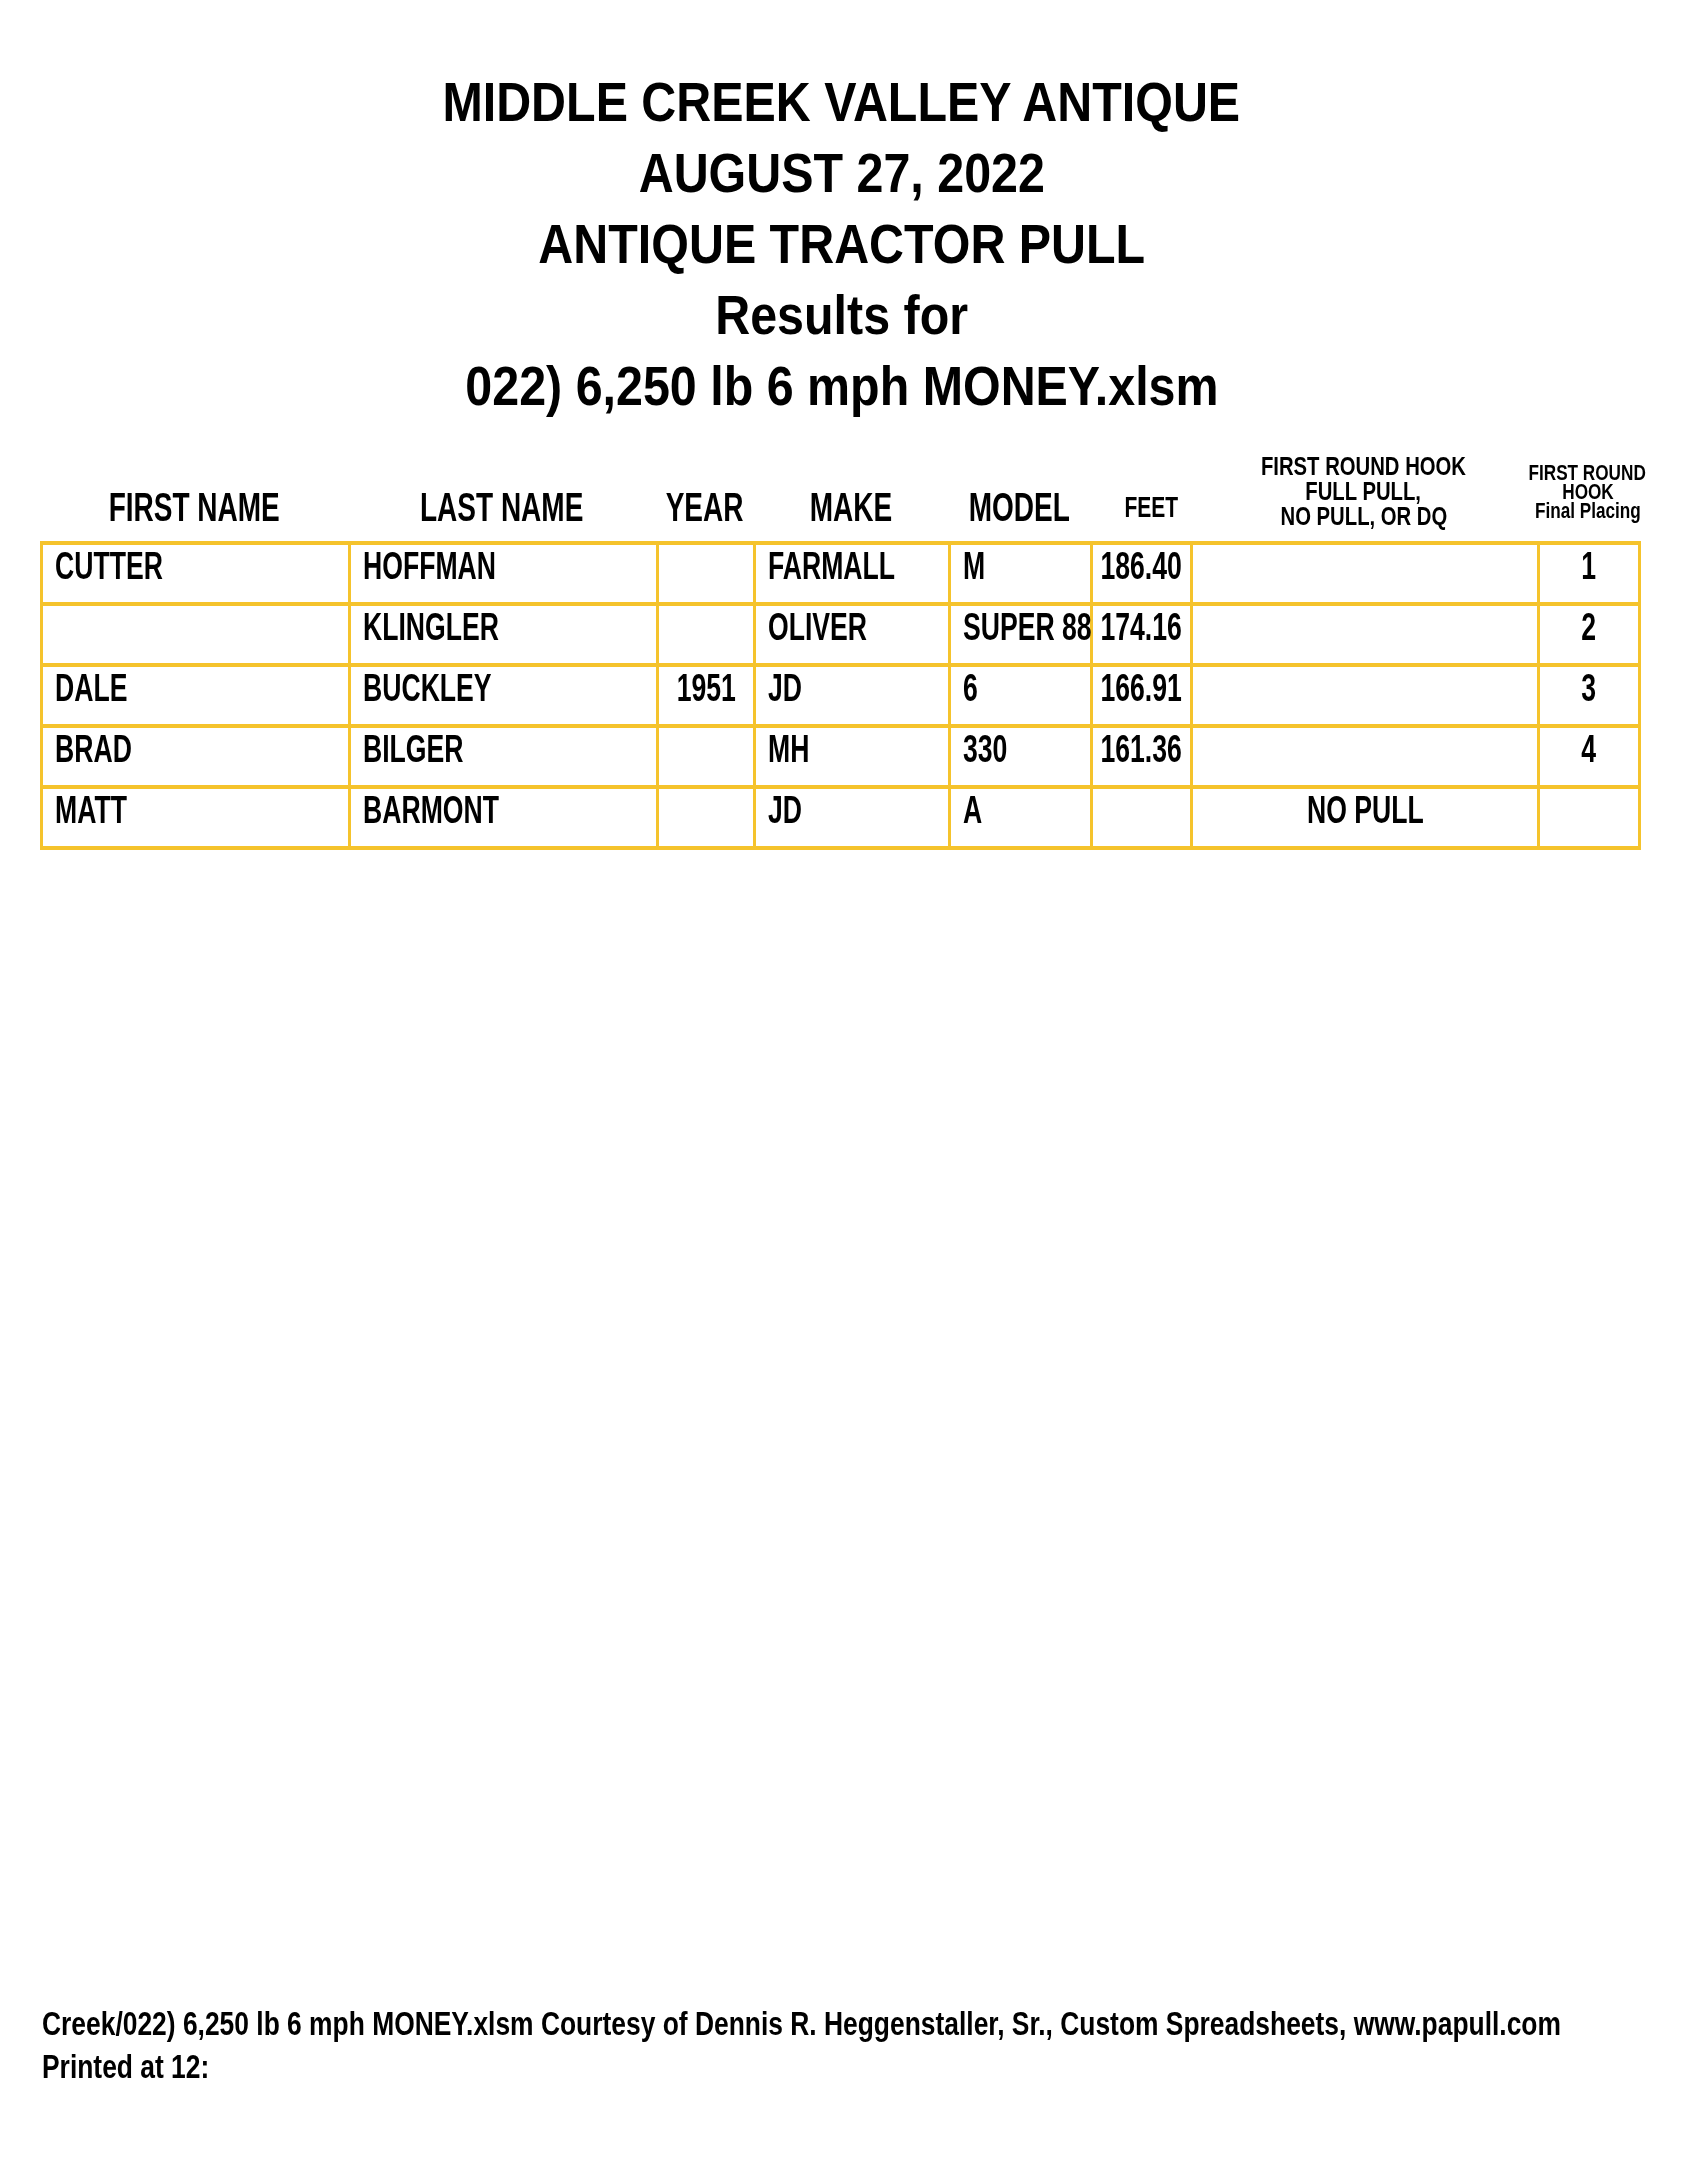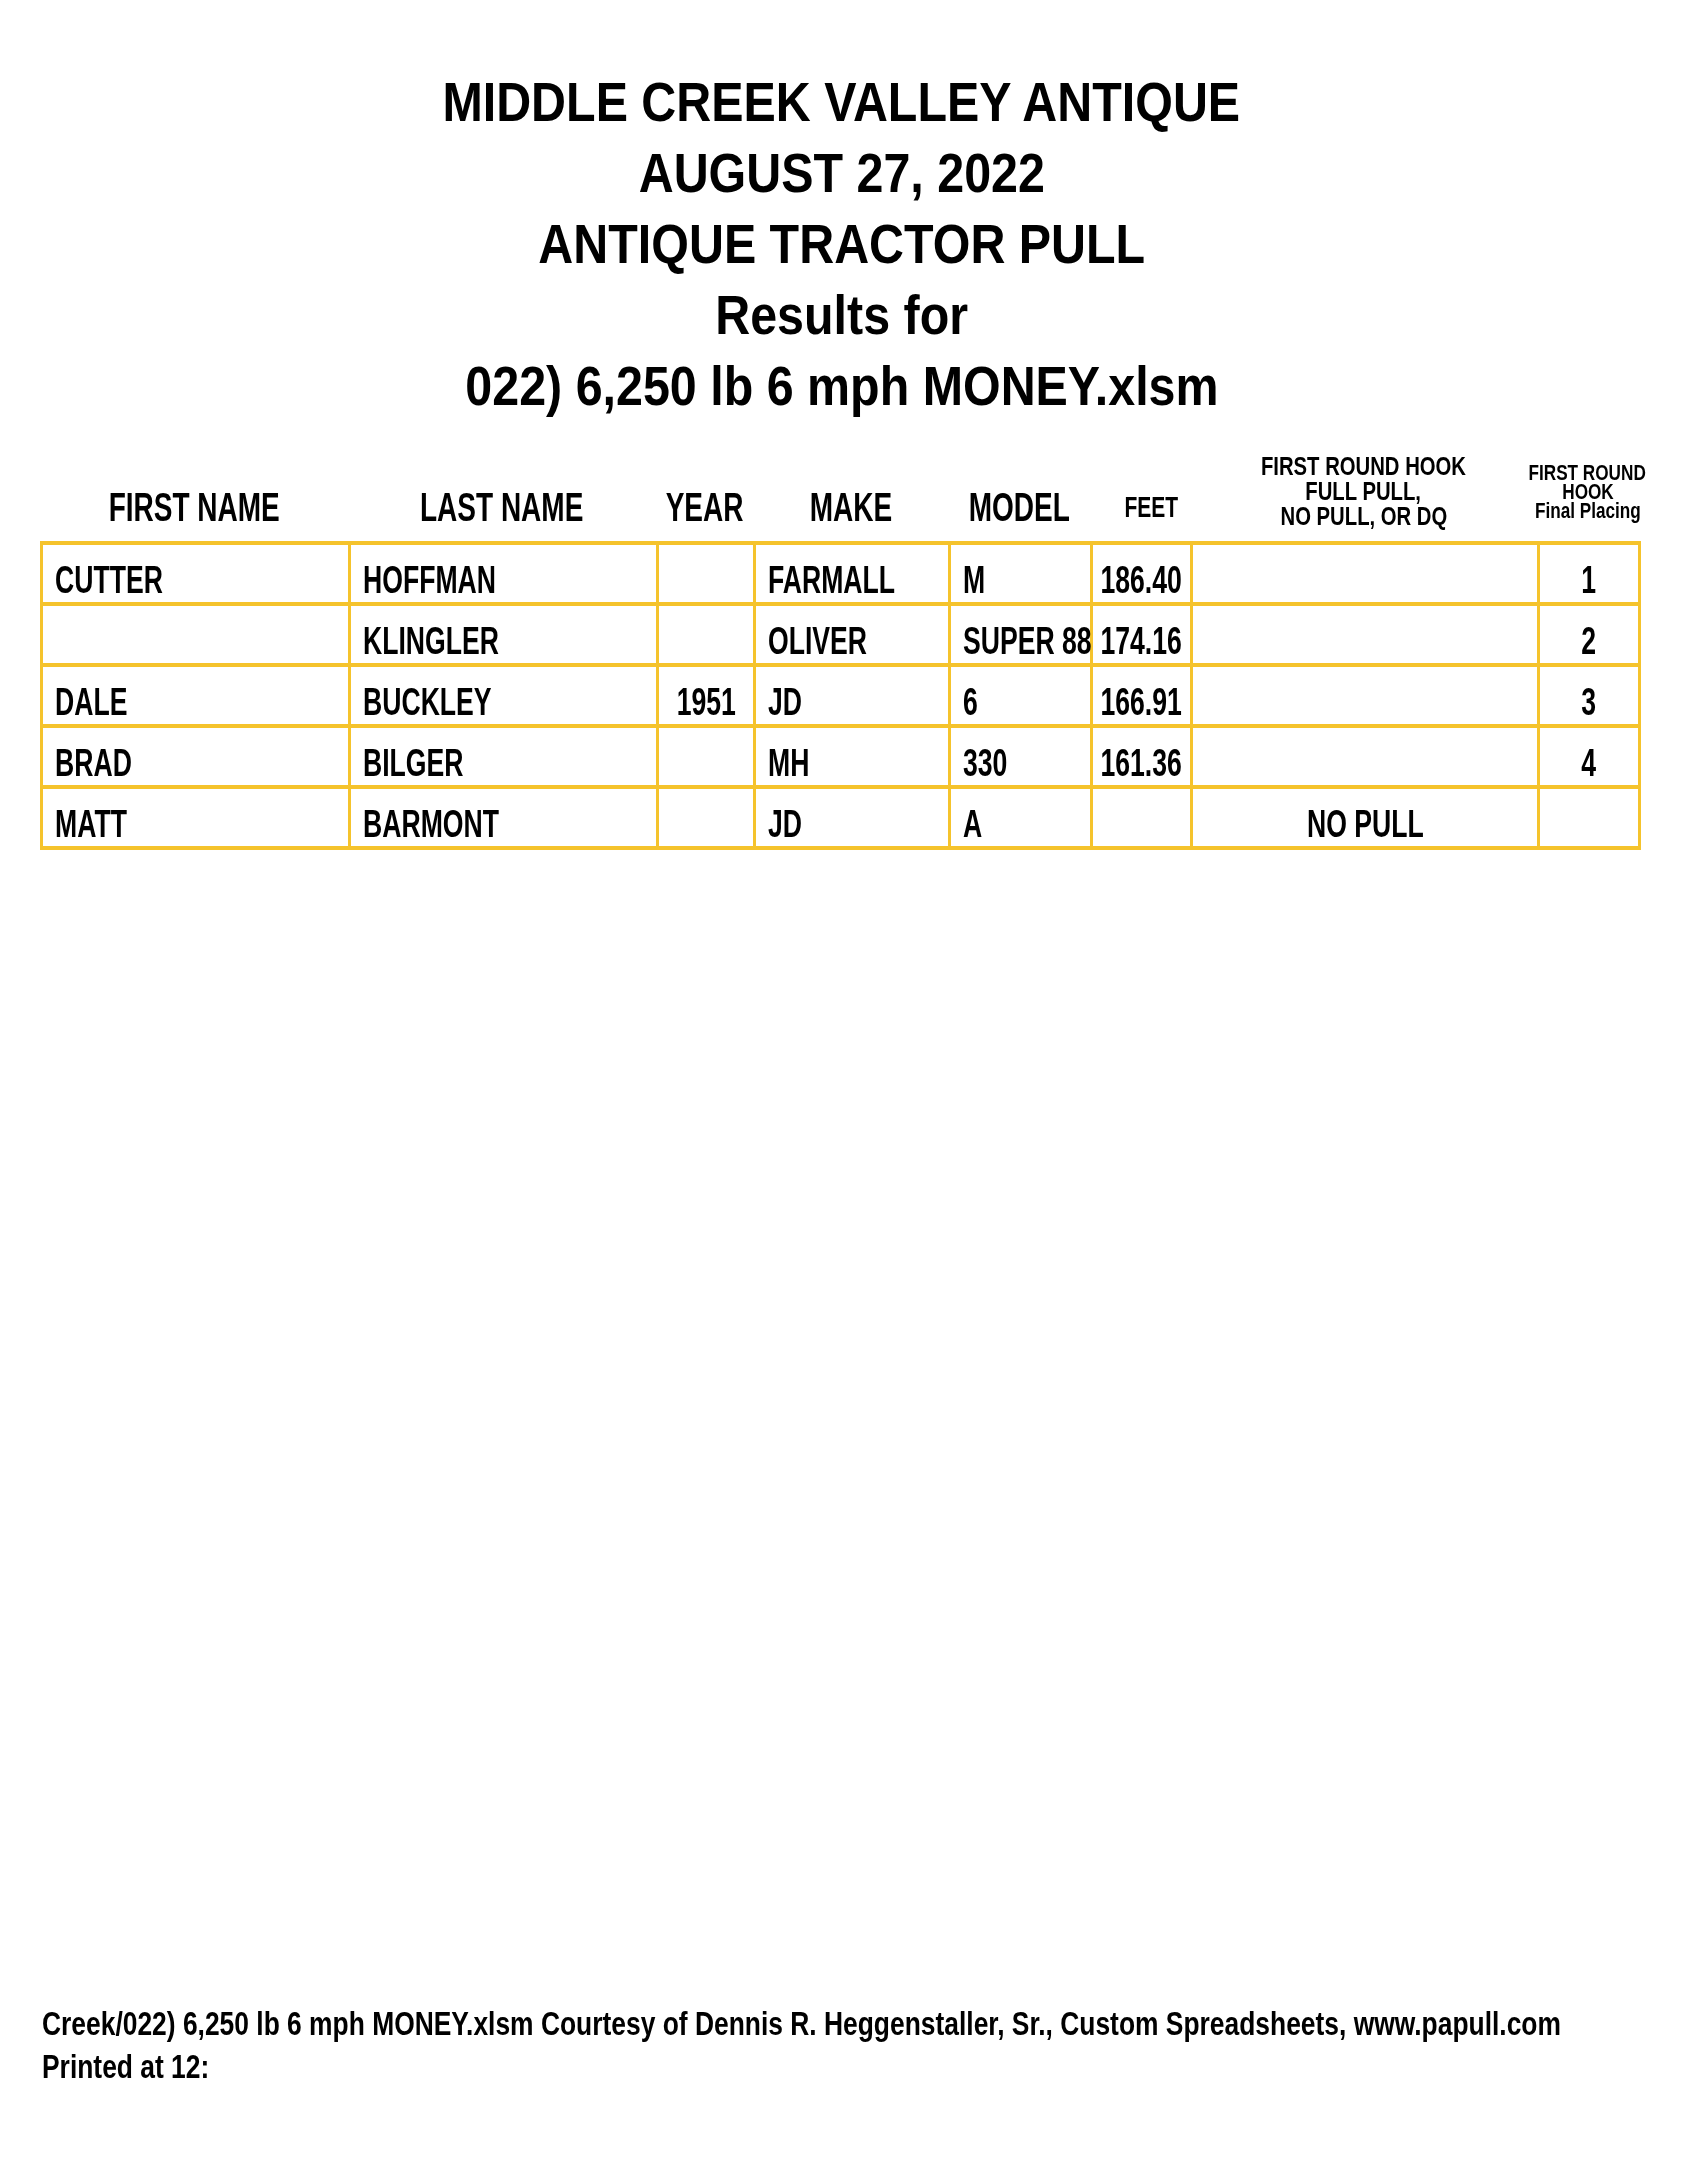--- a/index.html
+++ b/index.html
@@ -84,21 +84,21 @@
     border: 3px solid #F5C32C;
     border-top-width: 4px;
     border-bottom-width: 4px;
     height: 57px;
     padding: 0;
     font-size: 38px;
     overflow: visible;
   }
   .cb {
     display: flex;
-    align-items: flex-end;
+    align-items: flex-start;
     height: 100%;
   }
   .cb-left { justify-content: flex-start; padding-left: 12px; }
   .cb-center { justify-content: center; }
 
   
   .footer-block {
     position: absolute;
     top: 2002px;
     left: 42px;

